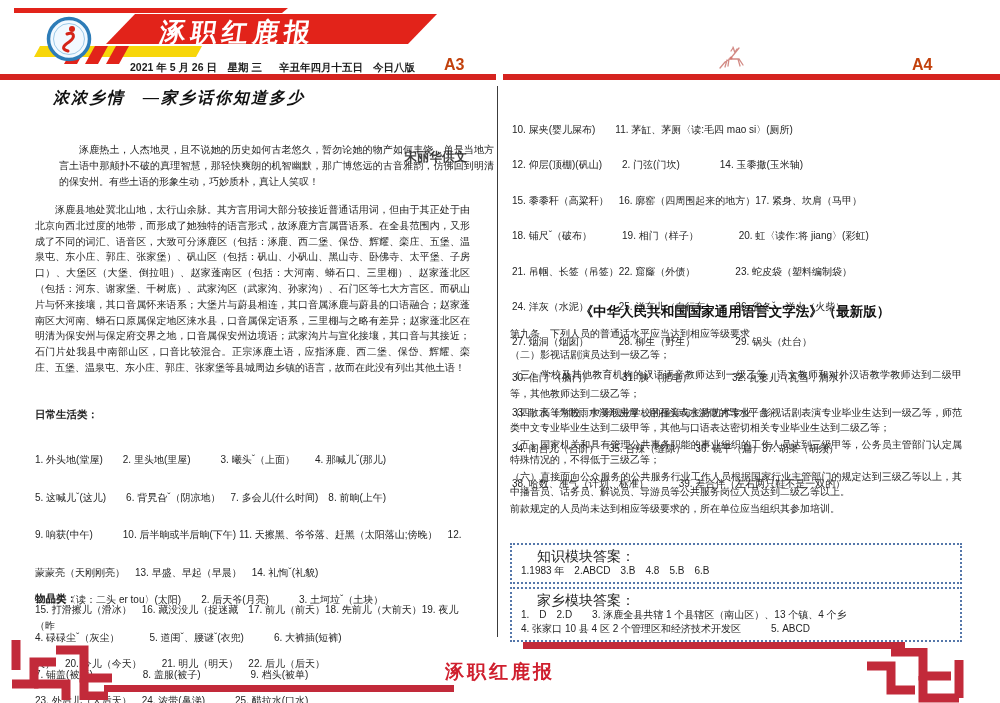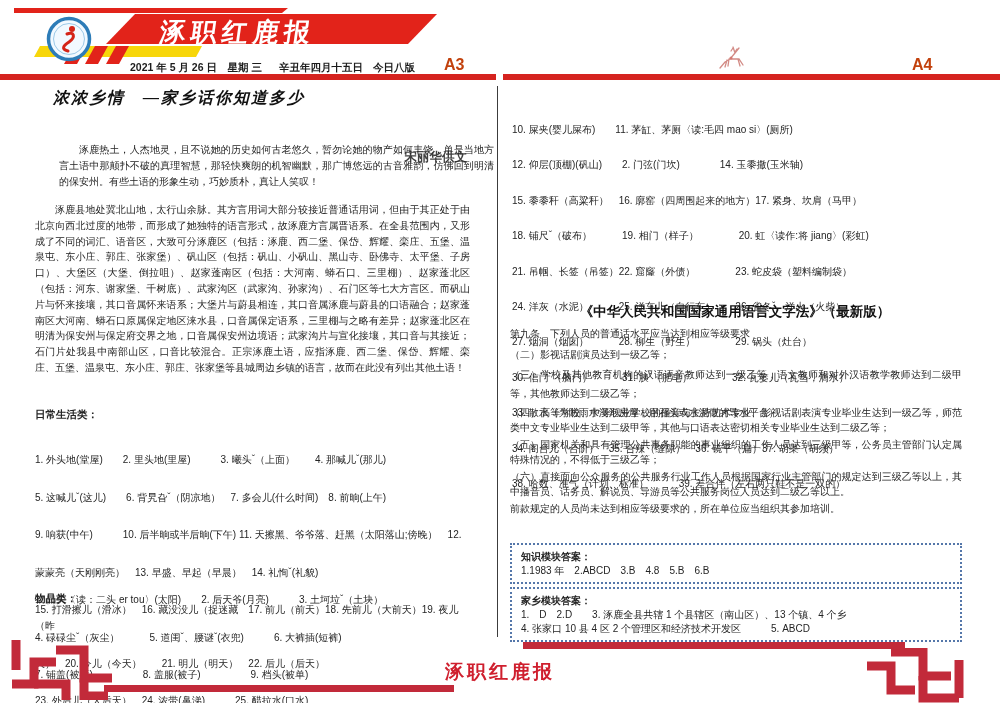--- a/index.html
+++ b/index.html
@@ -37,21 +37,21 @@
   
   #word-lines{left:2px;top:4px;width:450px;}
   #word-lines div{line-height:13.4px;}
   #law-title{left:0;top:206px;width:450px;text-align:center;font-size:13.5px;font-weight:bold;color:#111;}
   #law-lines{left:0;top:228px;width:452px;}
   #law-lines div{font-size:10px;line-height:15px;margin-bottom:2px;text-align:justify;color:#242424;}
   #law-lines div:nth-child(-n+3){line-height:18.5px;}
   .ansbox{left:0;width:430px;border:2px dotted #5577aa;padding:4px 9px;background:#fff;}
   #ansbox1{top:446px;}
   #ansbox2{top:490px;}
-  .ansbox .bh{font-size:10px;font-weight:bold;line-height:15px;color:#242424;}
+  .ansbox .bh{font-size:14px;font-weight:normal;line-height:15px;color:#242424;margin-left:16px;}
   .ansbox .bl{font-size:10px;line-height:14px;color:#242424;white-space:pre-wrap;}
 
   
   #footer-name{left:50%;top:659px;transform:translateX(-50%);font-size:19px;font-weight:bold;
      color:#cf1f2e;letter-spacing:3px;white-space:nowrap;}
   #bar-left{left:104px;top:685px;width:350px;height:7px;background:#c22a3a;}
   #bar-right{left:523px;top:642px;width:382px;height:7px;background:#c22a3a;}
 </style>
 </head>
 <body>

